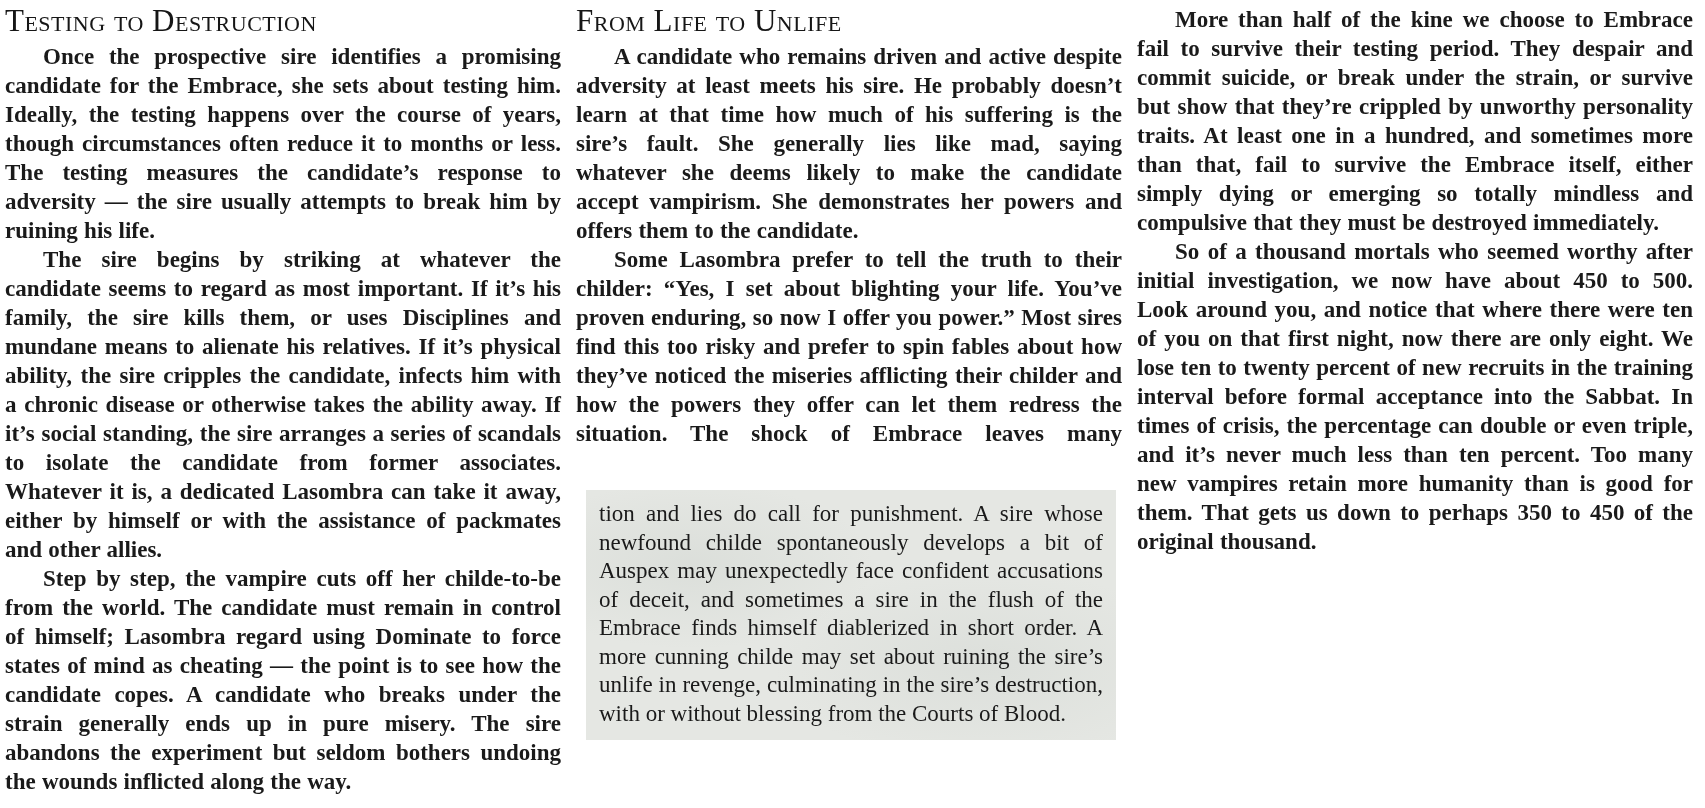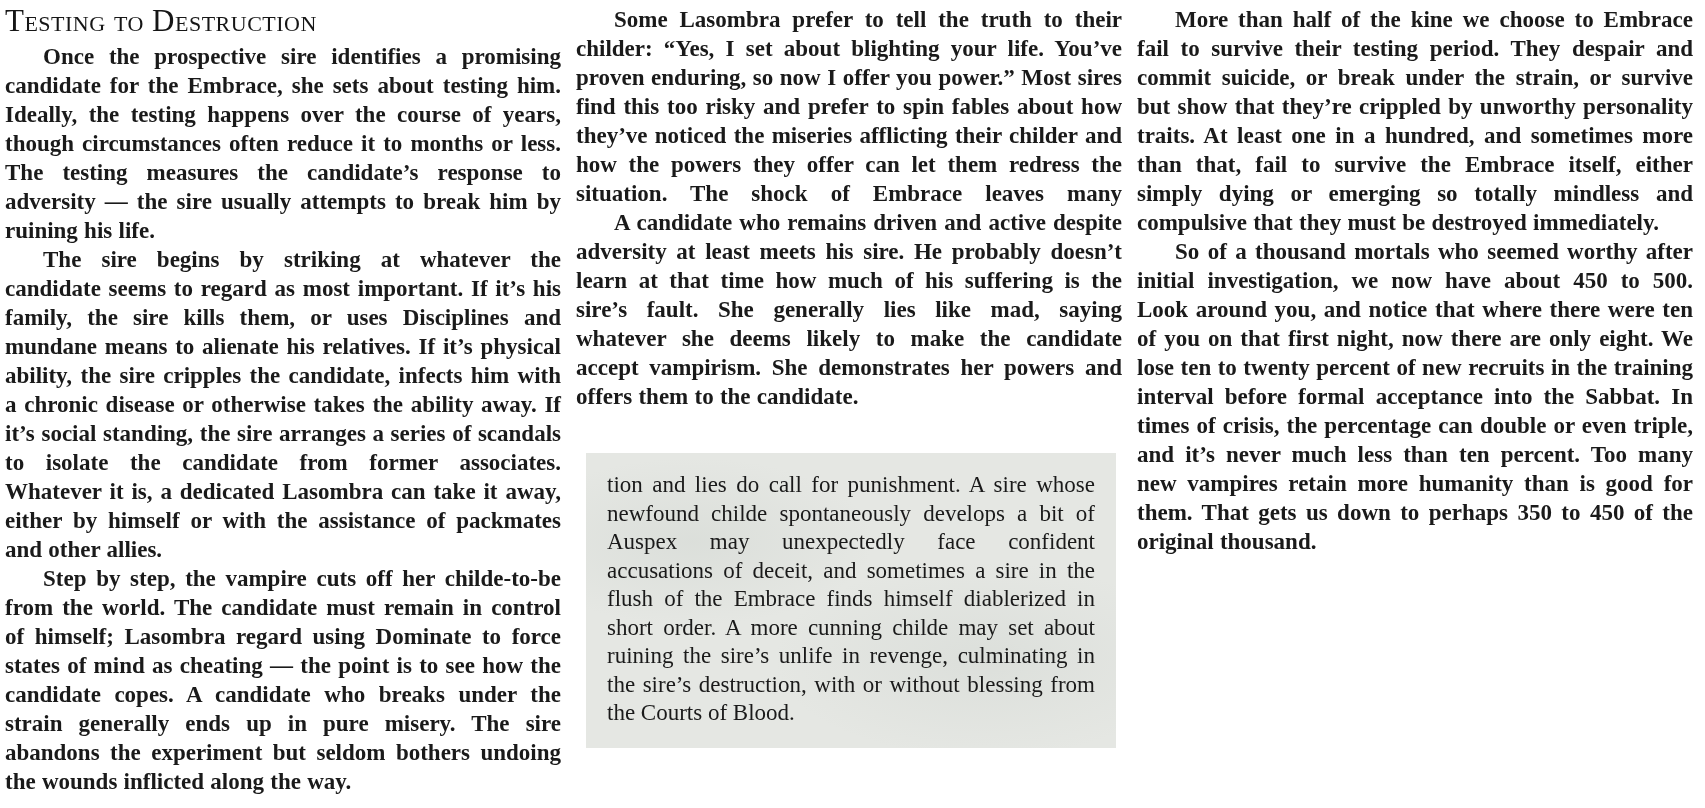--- a/index.html
+++ b/index.html
@@ -49,42 +49,43 @@
   }
   .sidebar {
     margin: 42px 6px 0 10px;
     padding: 10px 13px 12px 13px;
     background:
       radial-gradient(ellipse 260px 120px at 20% 30%, rgba(175,185,178,0.18), rgba(175,185,178,0) 70%),
       radial-gradient(ellipse 300px 140px at 75% 70%, rgba(168,178,172,0.15), rgba(168,178,172,0) 70%),
       #e5e7e3;
   }
   .sidebar-para {
-    margin: 8px;
+    margin: 0;
     font-size: 23px;
     line-height: 28.5px;
     text-align: justify;
     text-indent: 0;
   }
 </style>
 </head>
 <body>
 
 <main class="page">
 
   <section class="col">
     <h2 class="heading">Testing to Destruction</h2>
     <p class="para">Once the prospective sire identifies a promising candidate for the Embrace, she sets about testing him. Ideally, the testing happens over the course of years, though circumstances often reduce it to months or less. The testing measures the candidate’s response to adversity — the sire usually attempts to break him by ruining his life.</p>
     <p class="para">The sire begins by striking at whatever the candidate seems to regard as most important. If it’s his family, the sire kills them, or uses Disciplines and mundane means to alienate his relatives. If it’s physical ability, the sire cripples the candidate, infects him with a chronic disease or otherwise takes the ability away. If it’s social standing, the sire arranges a series of scandals to isolate the candidate from former associates. Whatever it is, a dedicated Lasombra can take it away, either by himself or with the assistance of packmates and other allies.</p>
     <p class="para">Step by step, the vampire cuts off her childe-to-be from the world. The candidate must remain in control of himself; Lasombra regard using Dominate to force states of mind as cheating — the point is to see how the candidate copes. A candidate who breaks under the strain generally ends up in pure misery. The sire abandons the experiment but seldom bothers undoing the wounds inflicted along the way.</p>
   </section>
 
   <section class="col">
+    <h2 class="heading">From Life to Unlife</h2>
+    <p class="para">A candidate who remains driven and active despite adversity at least meets his sire. He probably doesn’t learn at that time how much of his suffering is the sire’s fault. She generally lies like mad, saying whatever she deems likely to make the candidate accept vampirism. She demonstrates her powers and offers them to the candidate.</p>
     <p class="para continues">Some Lasombra prefer to tell the truth to their childer: “Yes, I set about blighting your life. You’ve proven enduring, so now I offer you power.” Most sires find this too risky and prefer to spin fables about how they’ve noticed the miseries afflicting their childer and how the powers they offer can let them redress the situation. The shock of Embrace leaves many</p>
-    <p class="para">A candidate who remains driven and active despite adversity at least meets his sire. He probably doesn’t learn at that time how much of his suffering is the sire’s fault. She generally lies like mad, saying whatever she deems likely to make the candidate accept vampirism. She demonstrates her powers and offers them to the candidate.</p>
     <aside class="sidebar">
       <p class="sidebar-para">tion and lies do call for punishment. A sire whose newfound childe spontaneously develops a bit of Auspex may unexpectedly face confident accusations of deceit, and sometimes a sire in the flush of the Embrace finds himself diablerized in short order. A more cunning childe may set about ruining the sire’s unlife in revenge, culminating in the sire’s destruction, with or without blessing from the Courts of Blood.</p>
     </aside>
   </section>
 
   <section class="col">
     <p class="para">More than half of the kine we choose to Embrace fail to survive their testing period. They despair and commit suicide, or break under the strain, or survive but show that they’re crippled by unworthy personality traits. At least one in a hundred, and sometimes more than that, fail to survive the Embrace itself, either simply dying or emerging so totally mindless and compulsive that they must be destroyed immediately.</p>
     <p class="para">So of a thousand mortals who seemed worthy after initial investigation, we now have about 450 to 500. Look around you, and notice that where there were ten of you on that first night, now there are only eight. We lose ten to twenty percent of new recruits in the training interval before formal acceptance into the Sabbat. In times of crisis, the percentage can double or even triple, and it’s never much less than ten percent. Too many new vampires retain more humanity than is good for them. That gets us down to perhaps 350 to 450 of the original thousand.</p>
   </section>
 

